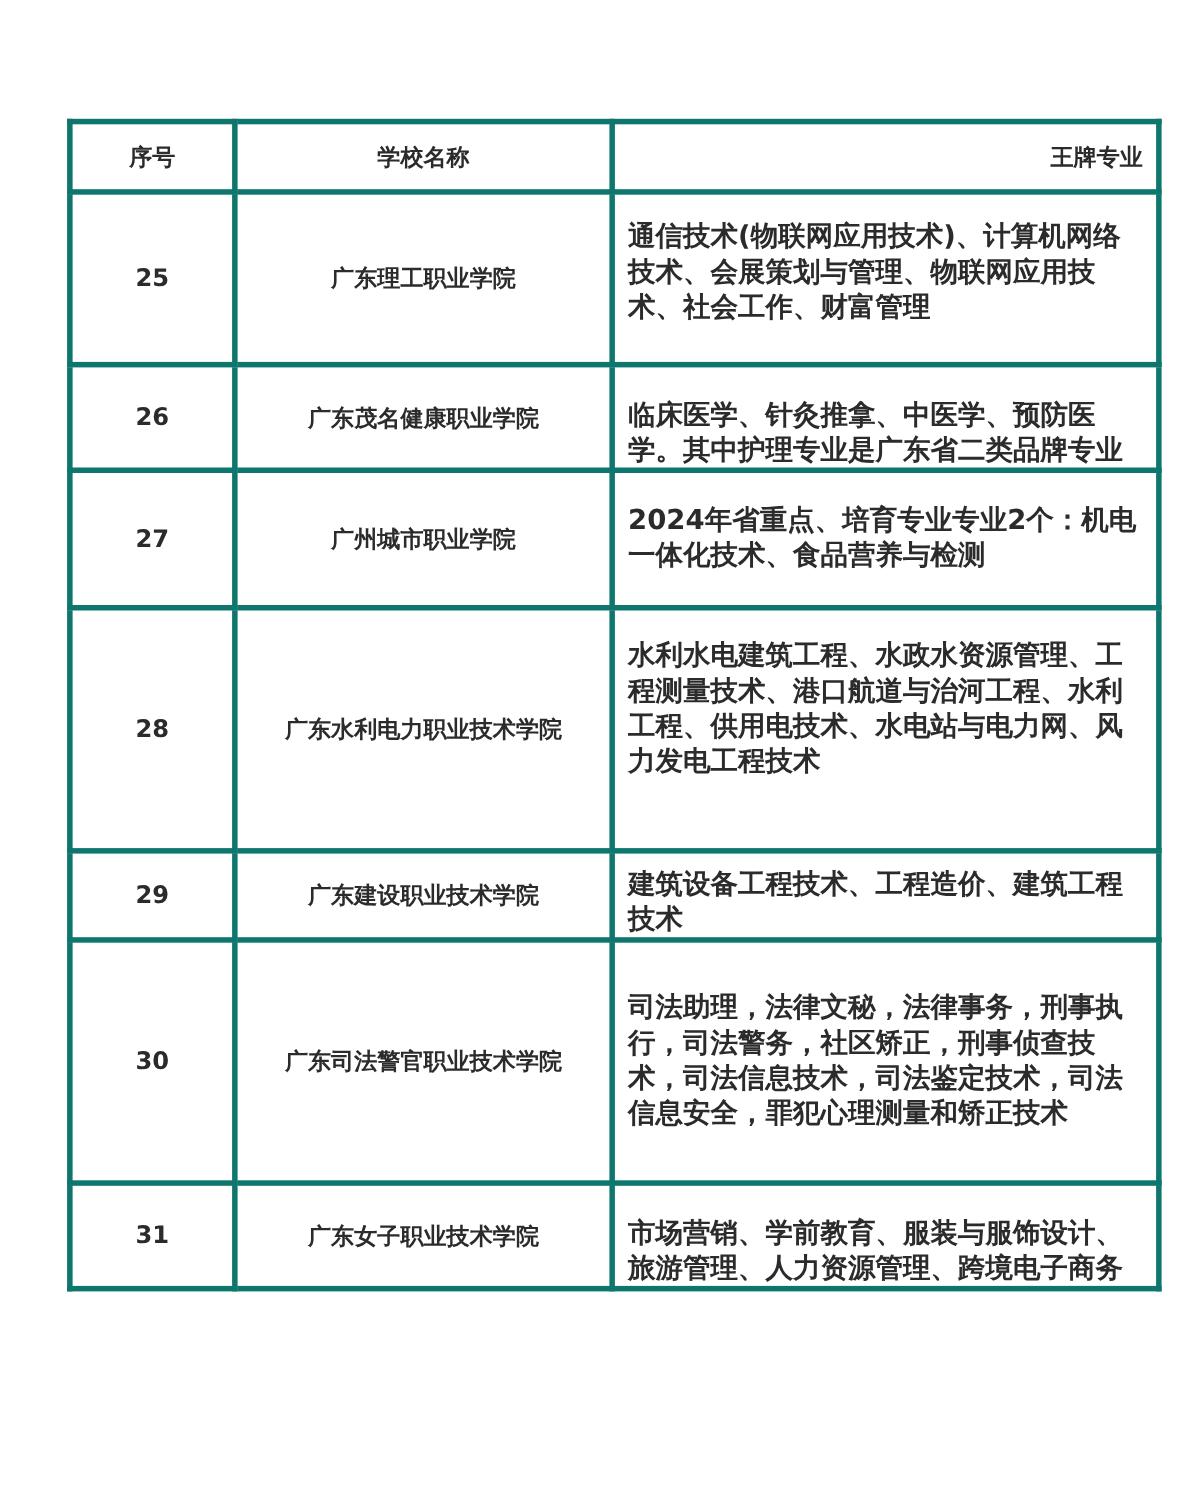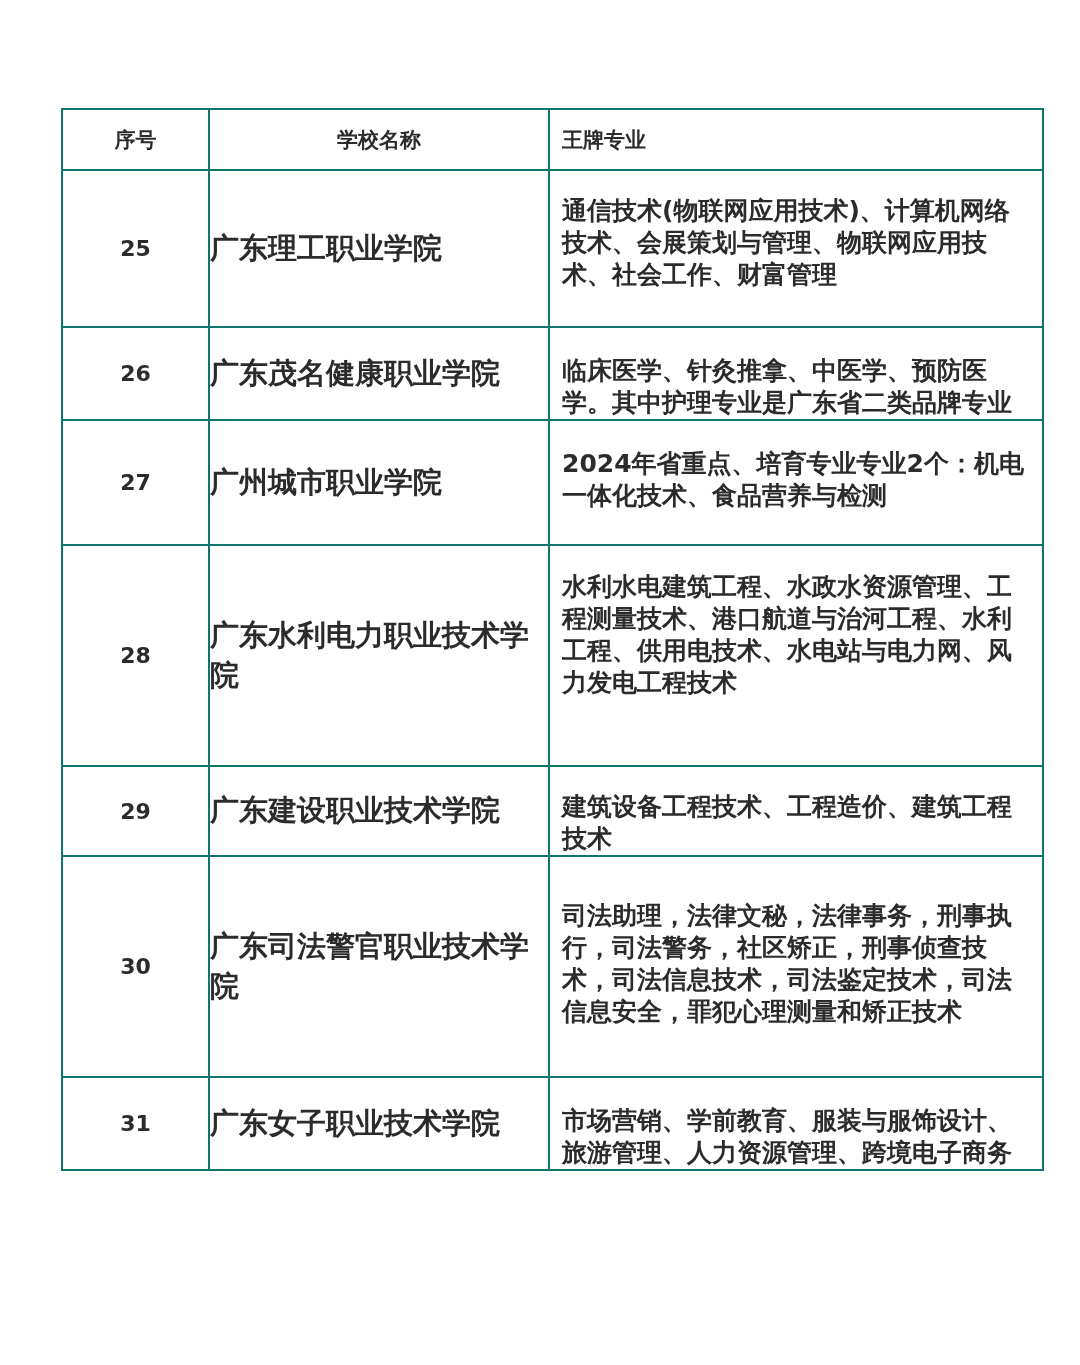--- a/index.html
+++ b/index.html
@@ -1,36 +1,36 @@
 <!DOCTYPE html>
 <html><head>
 <meta charset="utf-8">
 <style>
   html, body { margin: 0; padding: 0; background: #ffffff; }
   body { width: 1080px; height: 1365px; position: relative; overflow: hidden;
          font-family: "DejaVu Sans", "Liberation Sans", sans-serif; color: #2b2b2b; }
   .tbl { position: absolute; left: 61px; top: 108px; width: 957px;
          border-collapse: collapse; table-layout: fixed; }
-  .tbl td, .tbl th { border: 2px solid #0f766e; padding: 0; margin-top: 36px; }
+  .tbl td, .tbl th { border: 5px solid #0f766e; padding: 0; margin-top: 36px; }
   .tbl th { height: 59px; font-weight: bold; font-size: 21px; text-align: center; color: #2b2b2b; }
   .c-no { width: 145px; text-align: center; font-weight: bold; font-size: 22px; }
-  .c-name { width: 338px; text-align: left; font-weight: bold; font-size: 29px; }
+  .c-name { width: 338px; text-align: center; font-weight: bold; font-size: 21px; }
   .c-maj { width: 468px; text-align: left; font-weight: bold; font-size: 25px;
            line-height: 32px; padding: 0 12px 0 12px !important; vertical-align: top; }
   .c-maj div { padding-top: 16px; }
 </style>
 </head>
 <body>
 
 <table class="tbl">
   <thead>
     <tr>
       <th class="c-no">序号</th>
       <th class="c-name">学校名称</th>
-      <th class="c-maj" style="text-align:left;vertical-align:middle;">王牌专业</th>
+      <th class="c-maj" style="text-align:right;vertical-align:middle;">王牌专业</th>
     </tr>
   </thead>
   <tbody>
     <tr style="height:157px">
       <td class="c-no">25</td>
       <td class="c-name">广东理工职业学院</td>
       <td class="c-maj" style="vertical-align:middle">
           <div style="padding-top:0;margin-top:-12px">通信技术(物联网应用技术)、计算机网络技术、会展策划与管理、物联网应用技术、社会工作、财富管理</div>
         </td>
     </tr>
@@ -52,21 +52,21 @@
       <td class="c-no">28</td>
       <td class="c-name">广东水利电力职业技术学院</td>
       <td class="c-maj">
           <div style="padding-top:25px">水利水电建筑工程、水政水资源管理、工程测量技术、港口航道与治河工程、水利工程、供用电技术、水电站与电力网、风力发电工程技术</div>
         </td>
     </tr>
     <tr style="height:71px">
       <td class="c-no">29</td>
       <td class="c-name">广东建设职业技术学院</td>
       <td class="c-maj">
-          <div style="padding-top:24px">建筑设备工程技术、工程造价、建筑工程技术</div>
+          <div style="padding-top:12px">建筑设备工程技术、工程造价、建筑工程技术</div>
         </td>
     </tr>
     <tr style="height:221px">
       <td class="c-no">30</td>
       <td class="c-name">广东司法警官职业技术学院</td>
       <td class="c-maj">
           <div style="padding-top:43px">司法助理，法律文秘，法律事务，刑事执行，司法警务，社区矫正，刑事侦查技术，司法信息技术，司法鉴定技术，司法信息安全，罪犯心理测量和矫正技术</div>
         </td>
     </tr>
     <tr style="height:90px">

